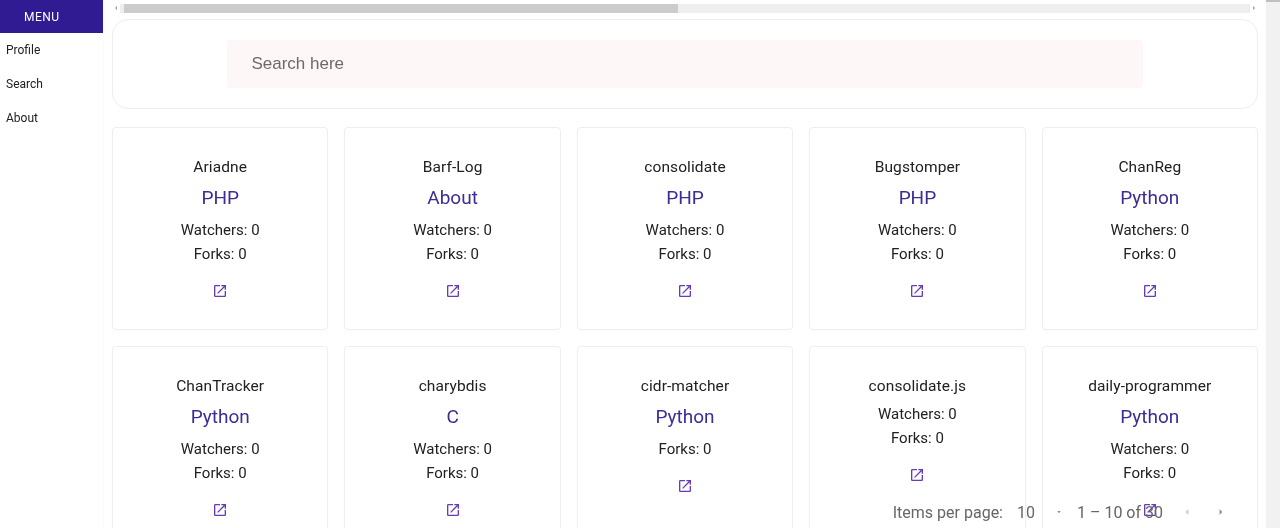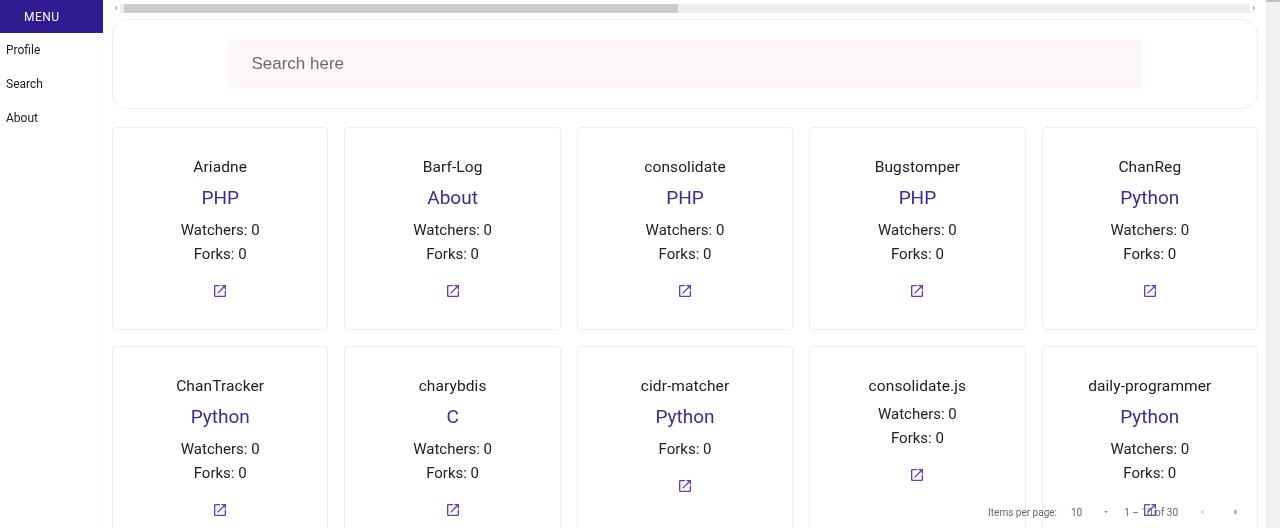--- a/index.html
+++ b/index.html
@@ -30,21 +30,21 @@
   
   .grid { display: grid; grid-template-columns: repeat(5, 1fr); gap: 16px; margin: 0 8px; }
   .card { border: 1px solid #eeeeee; border-radius: 4px; padding: 30px 10px 26px 10px; text-align: center; box-shadow: 0 1px 2px rgba(0,0,0,0.02); }
   .card-title { font-size: 15.5px; font-weight: 400; color: #212121; margin-bottom: 10px; letter-spacing: 0.1px; }
   .card-lang { font-size: 19px; color: #3f2b96; margin-bottom: 12px; }
   .card-meta { font-size: 15px; color: #212121; margin-bottom: 6px; }
   .card-link { margin-top: 14px; display: inline-flex; color: #673ab7; cursor: pointer; }
   .card-link svg { width: 16px; height: 16px; }
 
   
-  .pager { position: absolute; bottom: 6px; right: 20px; display: flex; align-items: center; gap: 14px; font-size: 10px; color: #666; }
+  .pager { position: absolute; bottom: 6px; right: 35px; display: flex; align-items: center; gap: 14px; font-size: 16px; color: #666; }
   .pager .select { display:flex; align-items:center; gap:20px; }
   .pager .arrow { width: 20px; height: 20px; display:flex; align-items:center; justify-content:center; cursor:pointer; color:#999; }
   .pager .arrow.disabled { color:#ccc; cursor:default; }
   .pager .arrow svg { width:12px; height:12px; }
 
   
   .vscroll { width: 14px; height: 100%; background: #f1f1f1; flex-shrink:0; position:relative; }
   .vscroll-thumb { position:absolute; top:0; left:0; right:0; height:2px; background:#c0c0c0; }
 
 </style>

